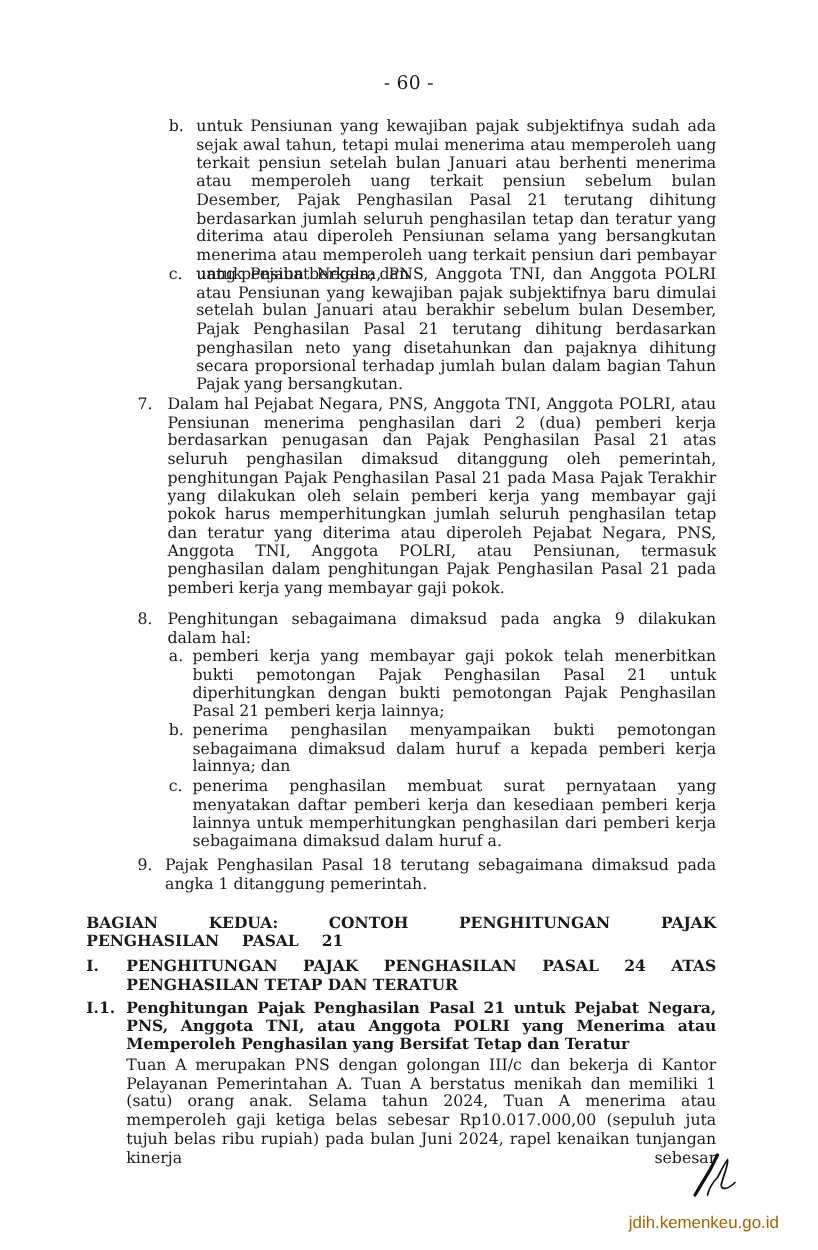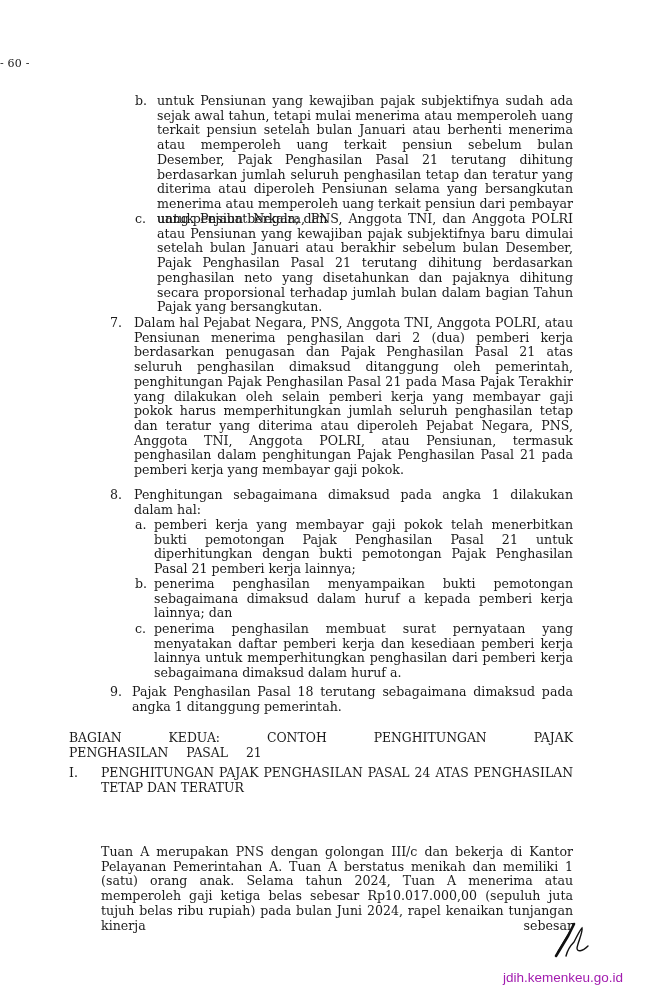--- a/index.html
+++ b/index.html
@@ -1,26 +1,26 @@
 <!DOCTYPE html>
 <html><head>
 <meta charset="utf-8">
 <style>
   html, body { margin: 0; padding: 0; background: #ffffff; }
   body { width: 654px; height: 1000px; position: relative; overflow: hidden;
          font-family: "DejaVu Serif", "Liberation Serif", serif; color: #1a1a1a; }
   .page { position: absolute; left: 0; top: 0; width: 654px; height: 1000px; }
-  .page-number { position: absolute; top: 57px; left: 0; width: 654px; 
-                 font-size: 11px; letter-spacing: 0.2px; }
+  .page-number { position: absolute; top: 57px; left: 0; width: 654px; text-align: center;
+                 font-size: 15px; letter-spacing: 0.2px; }
   .txt { font-size: 12.6px; line-height: 14.7px; text-align: justify; }
   .blk { position: absolute; }
   .row { position: absolute; display: flex; }
   .lbl { flex: 0 0 auto; }
   .body { flex: 1 1 auto; text-align: justify; }
-  .heading { font-size: 12.4px; line-height: 14.7px; font-weight: normal; }
+  .heading { font-size: 12.4px; line-height: 14.7px; font-weight: bold; }
   .signature { position: absolute; left: 552px; top: 922px; width: 44px; height: 36px; }
   .footer-link { position: absolute; left: 503px; top: 970px; font-family: "Liberation Sans", "DejaVu Sans", sans-serif;
                  font-size: 13.5px; color: #1a3fe0; text-decoration: none; }
 </style>
 </head>
 <body>
 
 <div class="page">
 
   <div class="page-number">- 60 -</div>
@@ -35,21 +35,21 @@
     <span class="body">untuk Pejabat Negara, PNS, Anggota TNI, dan Anggota POLRI atau Pensiunan yang kewajiban pajak subjektifnya baru dimulai setelah bulan Januari atau berakhir sebelum bulan Desember, Pajak Penghasilan Pasal 21 terutang dihitung berdasarkan penghasilan neto yang disetahunkan dan pajaknya dihitung secara proporsional terhadap jumlah bulan dalam bagian Tahun Pajak yang bersangkutan.</span>
   </div>
 
   <div class="row txt" style="left:110px; top:316px; width:463px;">
     <span class="lbl" style="width:24px;">7.</span>
     <span class="body">Dalam hal Pejabat Negara, PNS, Anggota TNI, Anggota POLRI, atau Pensiunan menerima penghasilan dari 2 (dua) pemberi kerja berdasarkan penugasan dan Pajak Penghasilan Pasal 21 atas seluruh penghasilan dimaksud ditanggung oleh pemerintah, penghitungan Pajak Penghasilan Pasal 21 pada Masa Pajak Terakhir yang dilakukan oleh selain pemberi kerja yang membayar gaji pokok harus memperhitungkan jumlah seluruh penghasilan tetap dan teratur yang diterima atau diperoleh Pejabat Negara, PNS, Anggota TNI, Anggota POLRI, atau Pensiunan, termasuk penghasilan dalam penghitungan Pajak Penghasilan Pasal 21 pada pemberi kerja yang membayar gaji pokok.</span>
   </div>
 
   <div class="row txt" style="left:110px; top:488px; width:463px;">
     <span class="lbl" style="width:24px;">8.</span>
-    <span class="body">Penghitungan sebagaimana dimaksud pada angka 1 dilakukan dalam hal:</span>
+    <span class="body">Penghitungan sebagaimana dimaksud pada angka 9 dilakukan dalam hal:</span>
   </div>
 
   <div class="row txt" style="left:135px; top:518px; width:438px;">
     <span class="lbl" style="width:19px;">a.</span>
     <span class="body">pemberi kerja yang membayar gaji pokok telah menerbitkan bukti pemotongan Pajak Penghasilan Pasal 21 untuk diperhitungkan dengan bukti pemotongan Pajak Penghasilan Pasal 21 pemberi kerja lainnya;</span>
   </div>
 
   <div class="row txt" style="left:135px; top:577px; width:438px;">
     <span class="lbl" style="width:19px;">b.</span>
     <span class="body">penerima penghasilan menyampaikan bukti pemotongan sebagaimana dimaksud dalam huruf a kepada pemberi kerja lainnya; dan</span>
@@ -65,23 +65,27 @@
     <span class="body">Pajak Penghasilan Pasal 18 terutang sebagaimana dimaksud pada angka 1 ditanggung pemerintah.</span>
   </div>
 
   <div class="blk heading" style="left:69px; top:731px; width:504px; text-align:justify; text-align-last:left; word-spacing:14px;">BAGIAN KEDUA: CONTOH PENGHITUNGAN PAJAK PENGHASILAN PASAL 21</div>
 
   <div class="row heading" style="left:69px; top:766px; width:504px;">
     <span class="lbl" style="width:32px;">I.</span>
     <span class="body">PENGHITUNGAN PAJAK PENGHASILAN PASAL 24 ATAS PENGHASILAN TETAP DAN TERATUR</span>
   </div>
 
+  <div class="row heading" style="left:69px; top:799px; width:504px;">
+    <span class="lbl" style="width:32px;">I.1.</span>
+    <span class="body" style="text-align:justify; text-align-last:left;">Penghitungan Pajak Penghasilan Pasal 21 untuk Pejabat Negara, PNS, Anggota TNI, atau Anggota POLRI yang Menerima atau Memperoleh Penghasilan yang Bersifat Tetap dan Teratur</span>
+  </div>
 
   <div class="blk txt" style="left:101px; top:845px; width:472px; text-align-last:justify;">Tuan A merupakan PNS dengan golongan III/c dan bekerja di Kantor Pelayanan Pemerintahan A. Tuan A berstatus menikah dan memiliki 1 (satu) orang anak. Selama tahun 2024, Tuan A menerima atau memperoleh gaji ketiga belas sebesar Rp10.017.000,00 (sepuluh juta tujuh belas ribu rupiah) pada bulan Juni 2024, rapel kenaikan tunjangan kinerja sebesar</div>
 
   <svg class="signature" viewBox="0 0 44 36">
     <path d="M4 34 L16 14 L22 2" stroke="#111" stroke-width="2.6" fill="none" stroke-linecap="round"></path>
     <path d="M6 30 L18 10" stroke="#111" stroke-width="1.6" fill="none" stroke-linecap="round"></path>
     <path d="M14 34 C16 26 20 22 22 20 C24 16 28 8 30 6 C31 10 26 20 25 26 C25 30 30 30 36 24" stroke="#111" stroke-width="1.4" fill="none" stroke-linecap="round"></path>
   </svg>
 
-  <a class="footer-link" href="#" style="color: #a21caf;">jdih.kemenkeu.go.id</a>
+  <a class="footer-link" href="#" style="color: #a16207;">jdih.kemenkeu.go.id</a>
 </div>
 
 </body></html>

